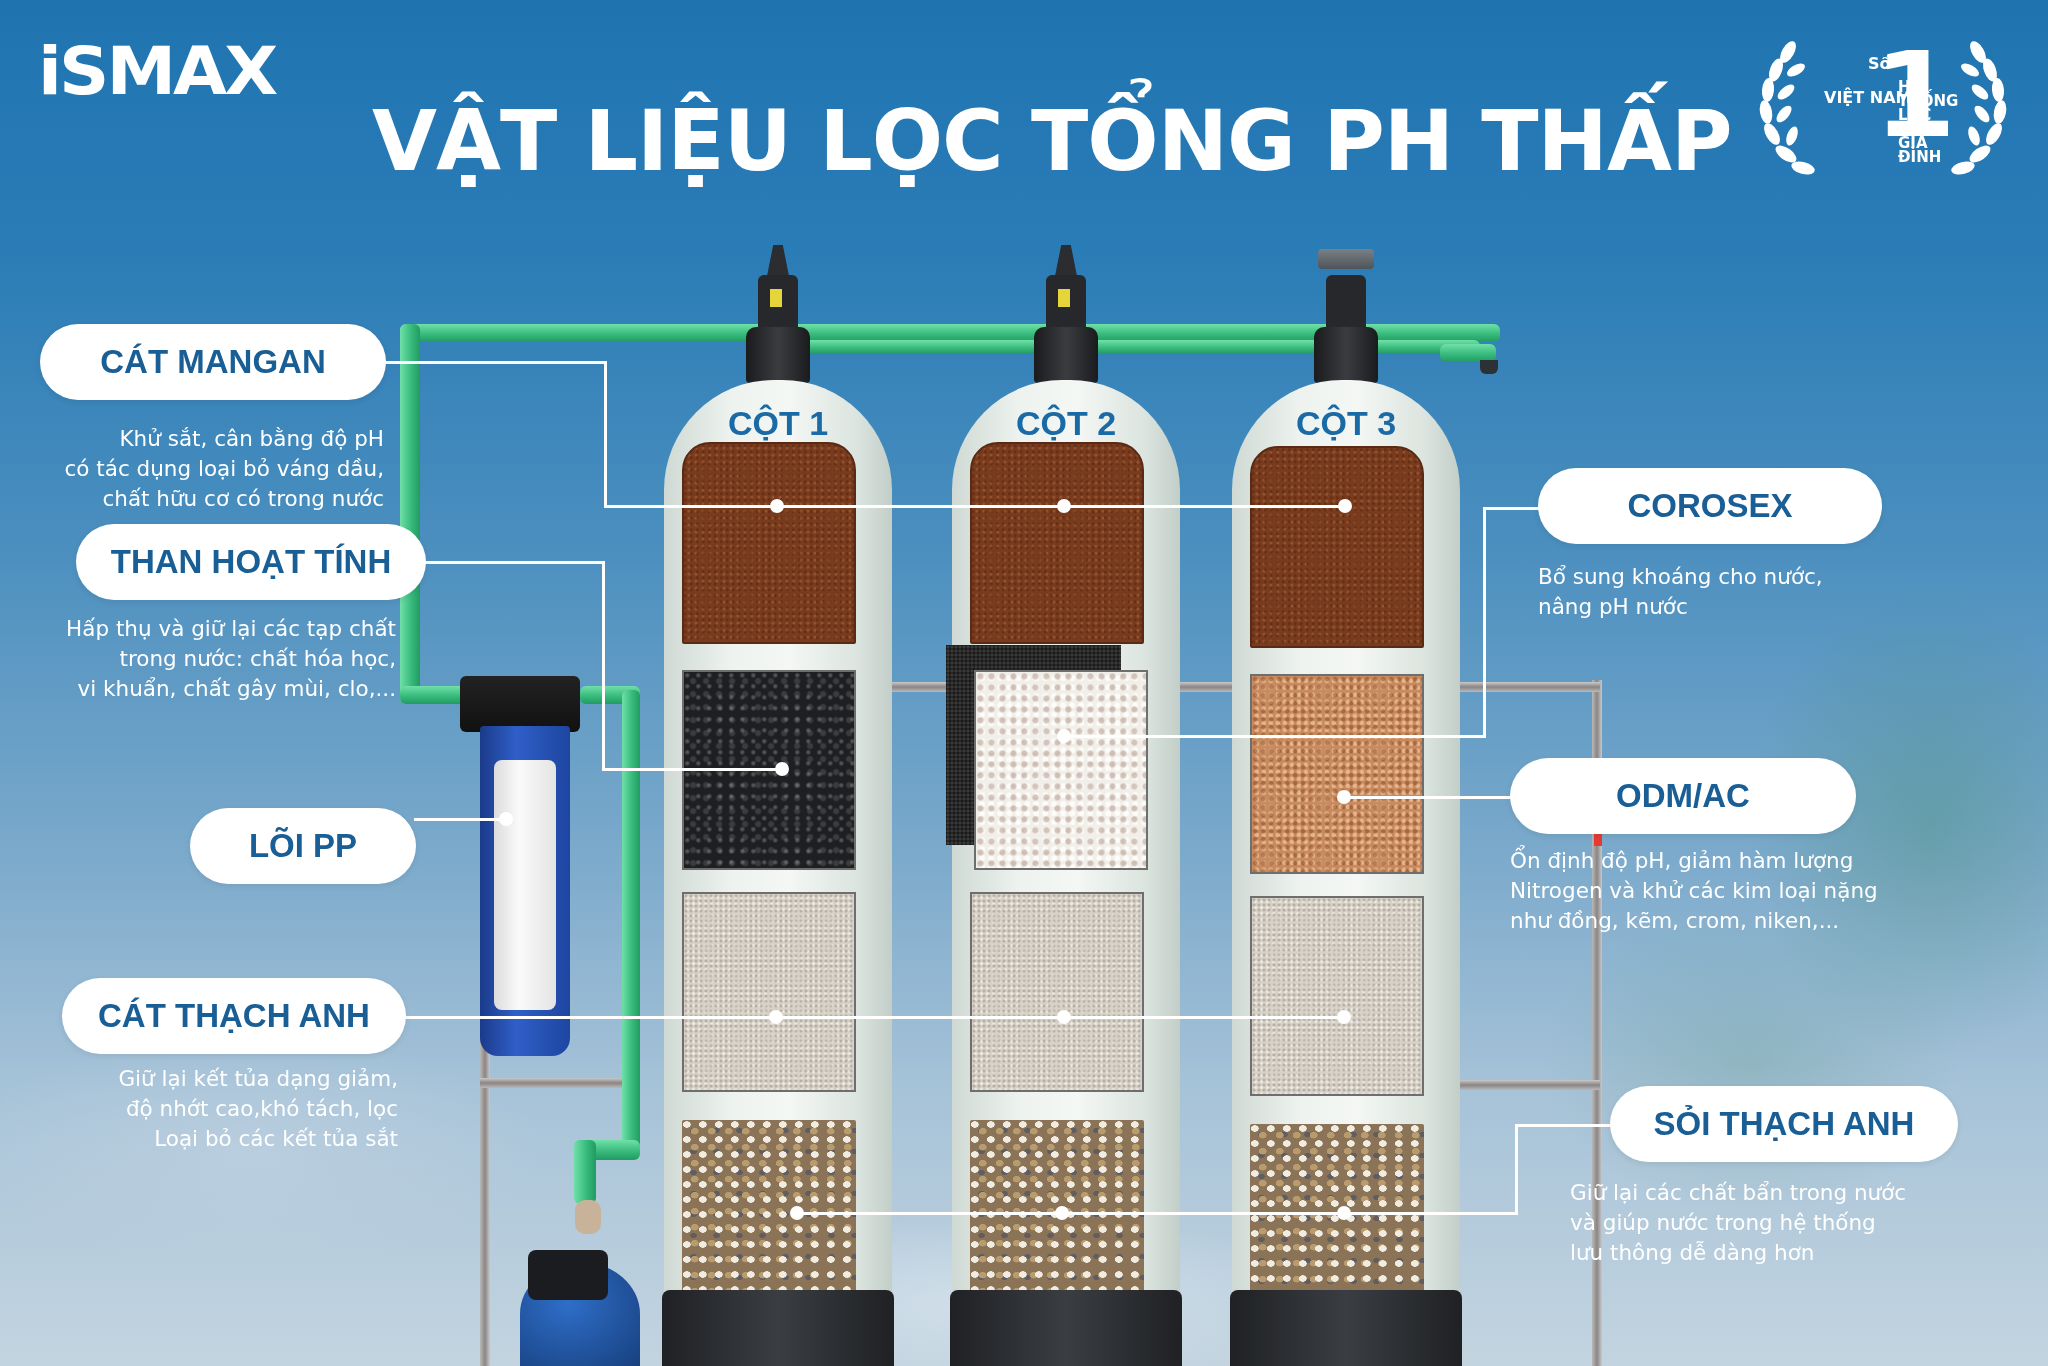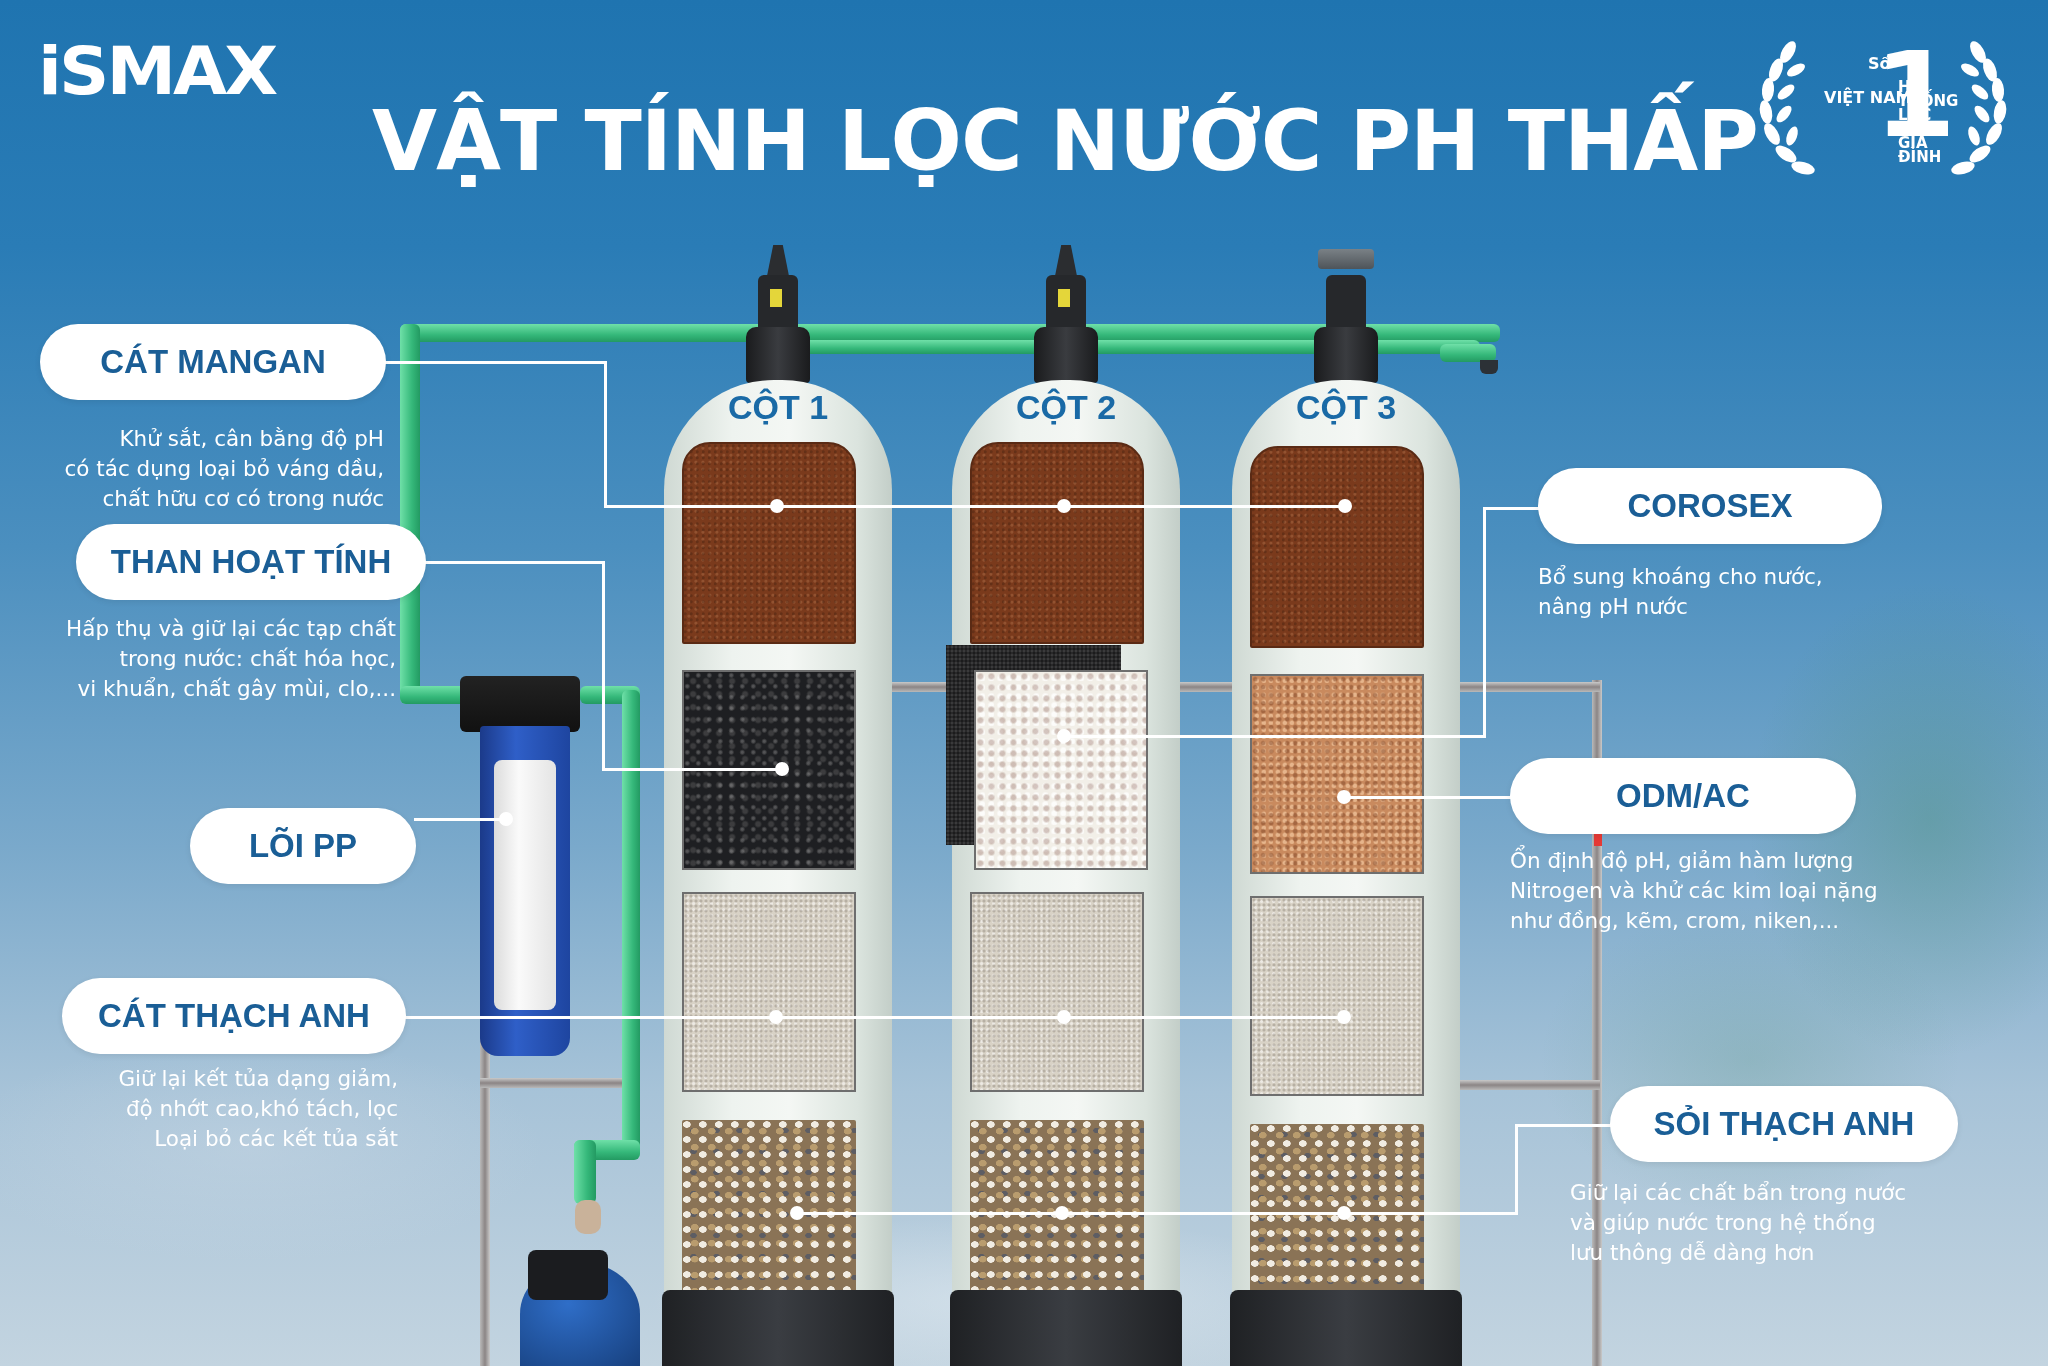--- a/index.html
+++ b/index.html
@@ -58,21 +58,21 @@
   }
   .column .valve {
     position: absolute; left: 82px; top: -135px; width: 64px; height: 135px;
   }
   .valve .stem { position: absolute; left: 12px; top: 30px; width: 40px; height: 60px; background: #26282b; border-radius: 6px 6px 0 0; }
   .valve .cap { position: absolute; left: 0; top: 82px; width: 64px; height: 56px; background: linear-gradient(90deg,#1a1b1d,#3a3c40,#1a1b1d); border-radius: 10px 10px 4px 4px; }
   .valve .tip { position: absolute; left: 20px; top: 0; width: 24px; height: 36px; background: #2b2d30; clip-path: polygon(30% 0, 70% 0, 100% 100%, 0 100%); }
   .valve .tag { position: absolute; left: 24px; top: 44px; width: 12px; height: 18px; background: #e4d63a; }
   .valve .knob { position: absolute; left: 4px; top: 4px; width: 56px; height: 20px; background: linear-gradient(#7a8186,#4e5459); border-radius: 4px; }
   .col-label {
-    position: absolute; top: 8px; left: 0; width: 100%; text-align: center;
+    position: absolute; top: 24px; left: 0; width: 100%; text-align: center;
     font-family: "Liberation Sans", sans-serif; font-weight: bold;
     font-size: 34px; color: #1a6aa6;
   }
   .media {
     position: absolute; left: 18px; width: 174px; border: 2px solid #6e6e6e;
   }
   .m-mangan { background:
       radial-gradient(circle at 20% 30%, rgba(0,0,0,0.18) 1px, transparent 2px) 0 0/6px 6px,
       radial-gradient(circle at 70% 60%, rgba(255,190,140,0.18) 1px, transparent 2px) 0 0/7px 7px,
       #7a3a1c; border-radius: 28px 28px 2px 2px; border-color: #5a2a14; }
@@ -130,21 +130,21 @@
     font-size: 21.5px; line-height: 30px; color: #ffffff; white-space: nowrap;
   }
   .desc.right { text-align: right; }
 </style>
 </head>
 <body>
 
 <div class="scenery"></div>
 
 <div class="logo">iSMAX</div>
-<div class="title">VẬT TÍNH LỌC NƯỚC PH THẤP</div>
+<div class="title">VẬT LIỆU LỌC TỔNG PH THẤP</div>
 
 <div class="award">
   <svg class="wreath left" viewBox="0 0 70 140">
     <g fill="#fff">
       <ellipse cx="40" cy="12" rx="6" ry="12" transform="rotate(30 40 12)"></ellipse>
       <ellipse cx="28" cy="30" rx="6" ry="12" transform="rotate(20 28 30)"></ellipse>
       <ellipse cx="20" cy="50" rx="6" ry="12" transform="rotate(5 20 50)"></ellipse>
       <ellipse cx="18" cy="72" rx="6" ry="12" transform="rotate(-10 18 72)"></ellipse>
       <ellipse cx="24" cy="94" rx="6" ry="12" transform="rotate(-30 24 94)"></ellipse>
       <ellipse cx="38" cy="114" rx="6" ry="12" transform="rotate(-55 38 114)"></ellipse>

